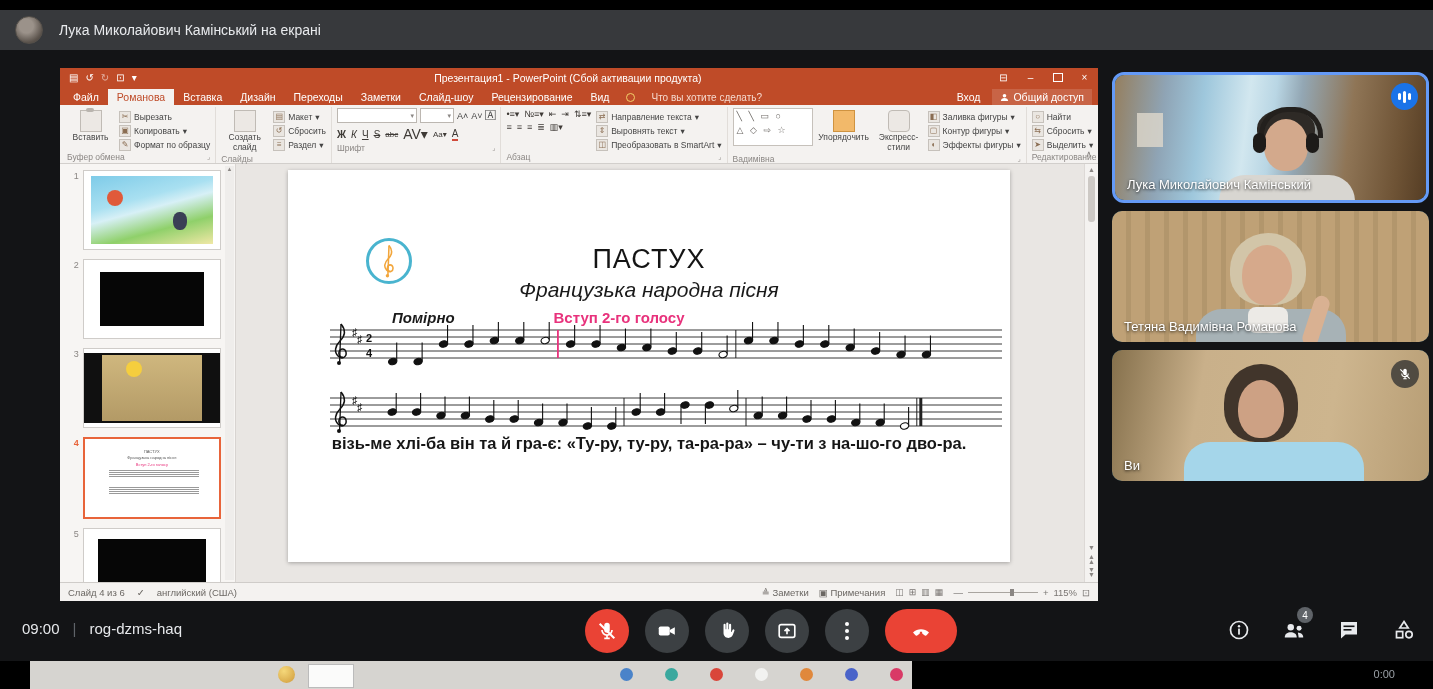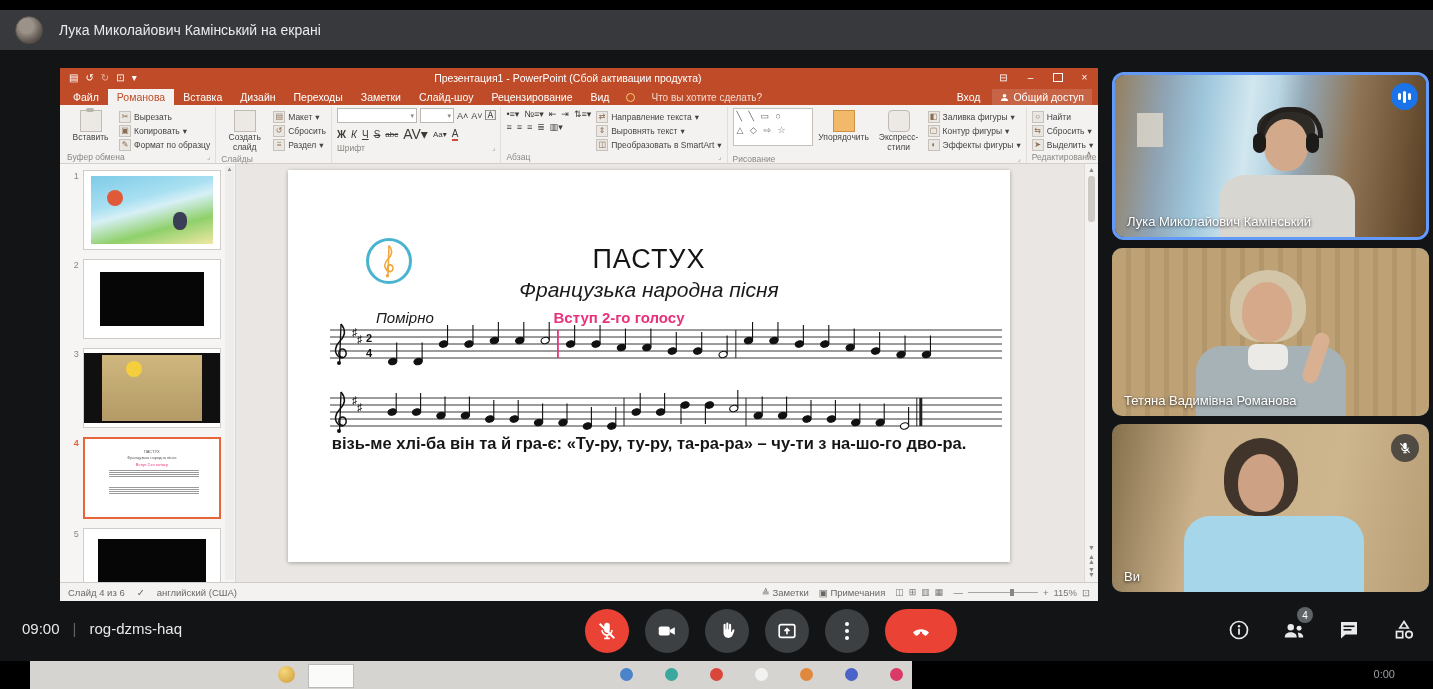--- a/index.html
+++ b/index.html
@@ -84,39 +84,39 @@
   
   .canvas{flex:1;background:#e9e6e3;position:relative;min-width:0;}
   .slide{position:absolute;left:52px;top:6px;width:722px;height:392px;background:#fff;
          box-shadow:0 1px 4px rgba(0,0,0,.3);}
   .music-badge{position:absolute;left:78px;top:68px;width:40px;height:40px;border:3px solid #49b4cf;
          border-radius:50%;color:#f2a63c;display:flex;align-items:center;justify-content:center;}
   .s-title{position:absolute;left:0;right:0;top:74px;text-align:center;font-size:27px;
          font-weight:500;letter-spacing:1px;color:#141414;}
   .s-sub{position:absolute;left:0;right:0;top:108px;text-align:center;font-size:21px;
          font-style:italic;font-weight:500;color:#1a1a1a;}
-  .s-tempo{position:absolute;left:88px;top:139px;font-size:15px;font-style:italic;font-weight:normal;color:#1a1a1a;}
+  .s-tempo{position:absolute;left:104px;top:139px;font-size:15px;font-style:italic;font-weight:bold;color:#1a1a1a;}
   .s-cue{position:absolute;left:0;right:60px;top:139px;text-align:center;font-size:15px;font-weight:600;color:#e8327c;}
   .staff-wrap{position:absolute;left:38px;width:680px;height:46px;}
   .s-lyr{position:absolute;left:0;right:0;text-align:center;font-size:16.5px;font-weight:600;color:#161616;}
   .vscroll{width:13px;background:#f4f2f0;border-left:1px solid #ddd9d6;display:flex;flex-direction:column;
          align-items:center;font-size:7px;color:#8a8683;padding:2px 0;flex:0 0 auto;}
   .vthumb{width:7px;height:46px;background:#cdc9c5;border-radius:3px;margin:3px 0;}
   .vsp{flex:1;}
   
   .status{height:18px;background:#f4f2f0;border-top:1px solid #cfccc9;display:flex;align-items:center;
          font-size:9.5px;color:#6b6763;padding:0 8px;gap:12px;flex:0 0 auto;}
   .st-right{margin-left:auto;display:flex;align-items:center;gap:10px;}
   .viewicons{display:flex;gap:5px;font-size:9px;color:#7a7673;}
   .zoomline{display:flex;align-items:center;gap:5px;color:#7a7673;}
   .ztrack{width:70px;height:1px;background:#a9a5a0;position:relative;}
   .zknob{position:absolute;left:42px;top:-3px;width:4px;height:7px;background:#8a8683;}
   
   .tiles{position:absolute;left:1112px;top:72px;width:317px;}
-  .tile{position:relative;height:168px;border-radius:10px;overflow:hidden;margin-bottom:8px;
+  .tile{position:relative;height:131px;border-radius:10px;overflow:hidden;margin-bottom:8px;
         background:#0c4a6e;box-sizing:border-box;padding-left:20px;}
   .tile.active{border:3px solid #649af7;border-radius:12px;}
   .scene{position:absolute;inset:0;}
   .sc1{background:linear-gradient(97deg,#957f5f 0%,#8fa4b5 16%,#9ec7dc 28%,#d2e7ef 42%,#b9d6e4 50%,#93a7b4 58%,#8f7556 74%,#6e5335 90%,#553d24 100%);}
   .sc1 .paper{position:absolute;left:22px;top:38px;width:26px;height:34px;background:#ded8cc;opacity:.8;}
   .sc2{background:repeating-linear-gradient(90deg,#bfa176 0 14px,#b3placeholder 0);}
   .sc2{background:repeating-linear-gradient(90deg,#bfa176 0 14px,#b2966c 14px 19px);}
   .sc3{background:linear-gradient(100deg,#85704c 0%,#c9b08a 28%,#cdb58e 68%,#b79d74 100%);}
   .head{position:absolute;border-radius:50% 50% 46% 46%;}
   .hair{position:absolute;border-radius:50% 50% 42% 42%;}
@@ -322,21 +322,21 @@
             <span class="bicon" style="border-radius:4px"></span>
             <span>Экспресс-стили</span>
           </div>
           <div class="smallcol">
             <span class="sitem"><span class="sicon">◧</span><span>Заливка фигуры</span> ▾</span>
             <span class="sitem"><span class="sicon">▢</span><span>Контур фигуры</span> ▾</span>
             <span class="sitem"><span class="sicon">◐</span><span>Эффекты фигуры</span> ▾</span>
           </div>
         </div>
         <div class="rg-label">
-            <span>Рисование</span>
+            <span>Вадимівна</span>
             <span class="launcher">⌟</span>
           </div>
       </div>
       <div class="rgroup" style="border-right:none">
         <div class="rg-body">
           <div class="smallcol">
             <span class="sitem">
                 <span class="sicon">○</span>
                 <span>Найти</span>
               </span>

